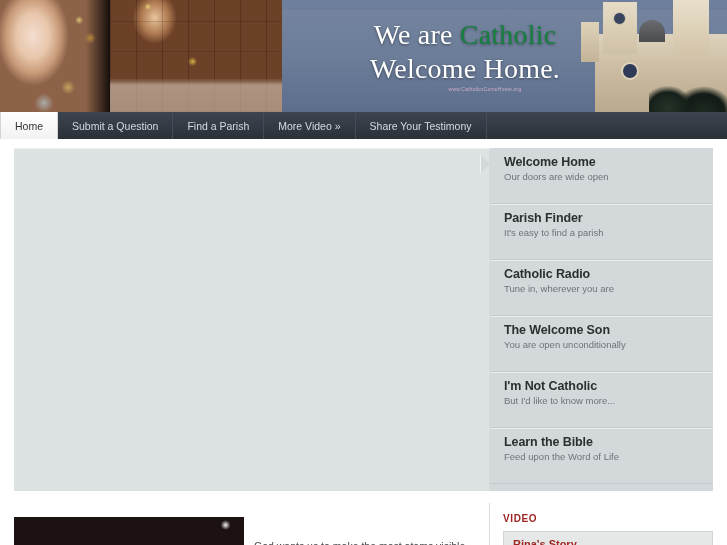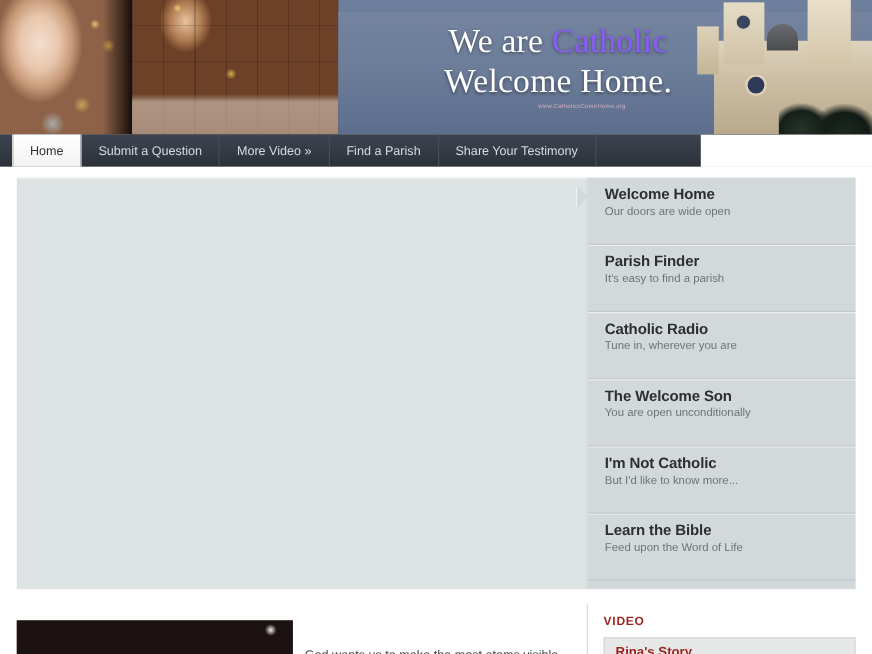--- a/index.html
+++ b/index.html
@@ -148,44 +148,43 @@
     left: 300px; top: 18px;
     width: 330px;
     text-align: center;
     font-family: "Liberation Serif", serif;
     font-size: 28px;
     line-height: 34px;
     color: #ffffff;
     text-shadow: 0 1px 3px rgba(0,0,0,.45);
     letter-spacing: .2px;
   }
-  .headline-pink { color: #8b5cf6; }
+  .headline-pink { color: #15803d; }
   .banner-url {
     position: absolute;
     left: 420px; top: 86px;
     width: 130px;
     text-align: center;
     font-size: 5px;
     letter-spacing: .2px;
     color: #dfb9cb;
     opacity: .85;
     white-space: nowrap;
     overflow: hidden;
   }
 
   
   .navbar {
     position: relative;
-    width: 584px;
+    width: 727px;
     height: 27px;
     background: linear-gradient(180deg, #3c444f 0%, #343b45 50%, #2b3038 100%);
     display: flex;
     align-items: stretch;
     box-sizing: border-box;
-    padding-left: 10px;
   }
   .nav-item {
     display: flex;
     align-items: center;
     padding: 0 14px;
     font-size: 10.5px;
     color: #d6dae0;
     border-right: 1px solid #454c57;
     cursor: pointer;
     white-space: nowrap;
@@ -367,24 +366,24 @@
   </div>
 
   <div class="navbar">
     <div class="nav-item active">
         <span>Home</span>
       </div>
     <div class="nav-item">
         <span>Submit a Question</span>
       </div>
     <div class="nav-item">
+        <span>Find a Parish</span>
+      </div>
+    <div class="nav-item">
         <span>More Video »</span>
-      </div>
-    <div class="nav-item">
-        <span>Find a Parish</span>
       </div>
     <div class="nav-item">
         <span>Share Your Testimony</span>
       </div>
     <div class="nav-shadow"></div>
   </div>
 
   <div class="content">
 
     <div class="hero-panel">

